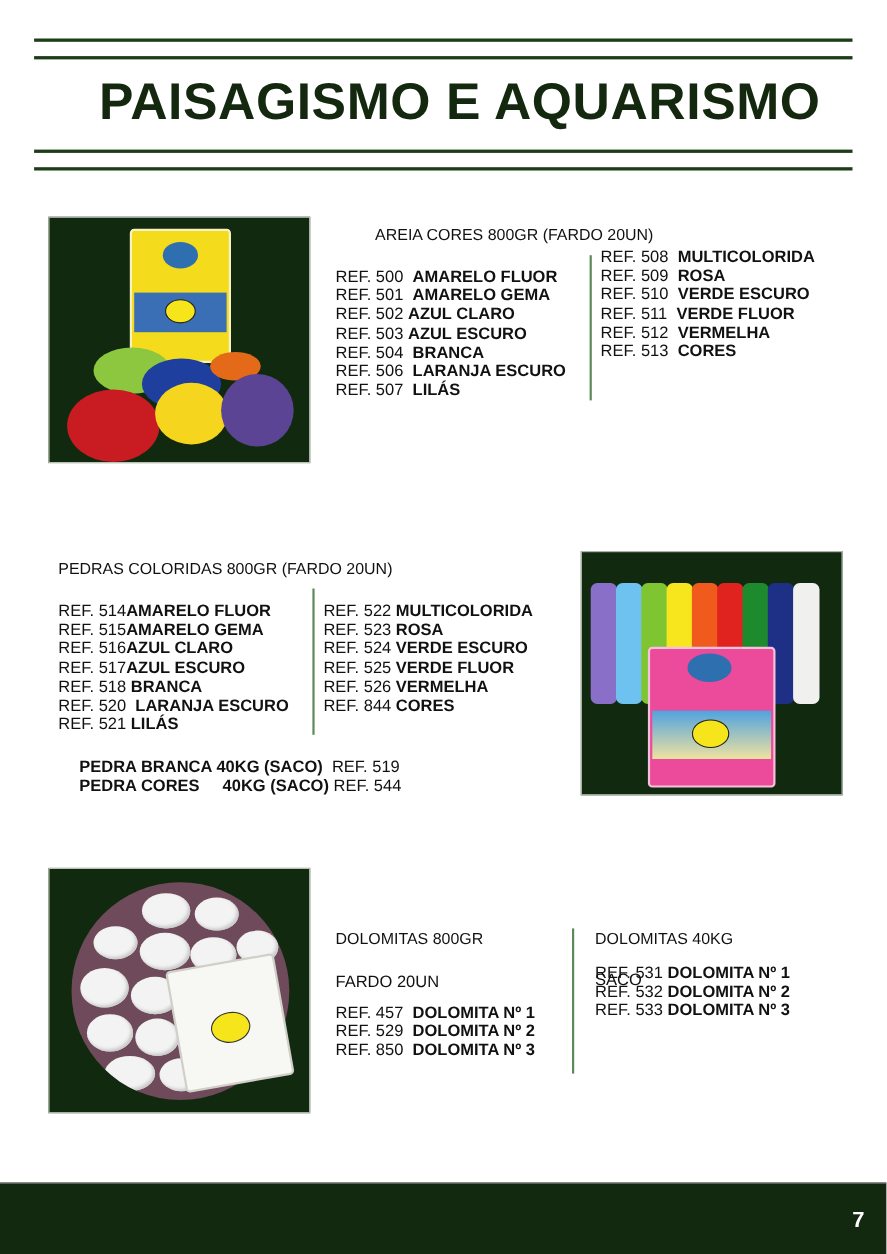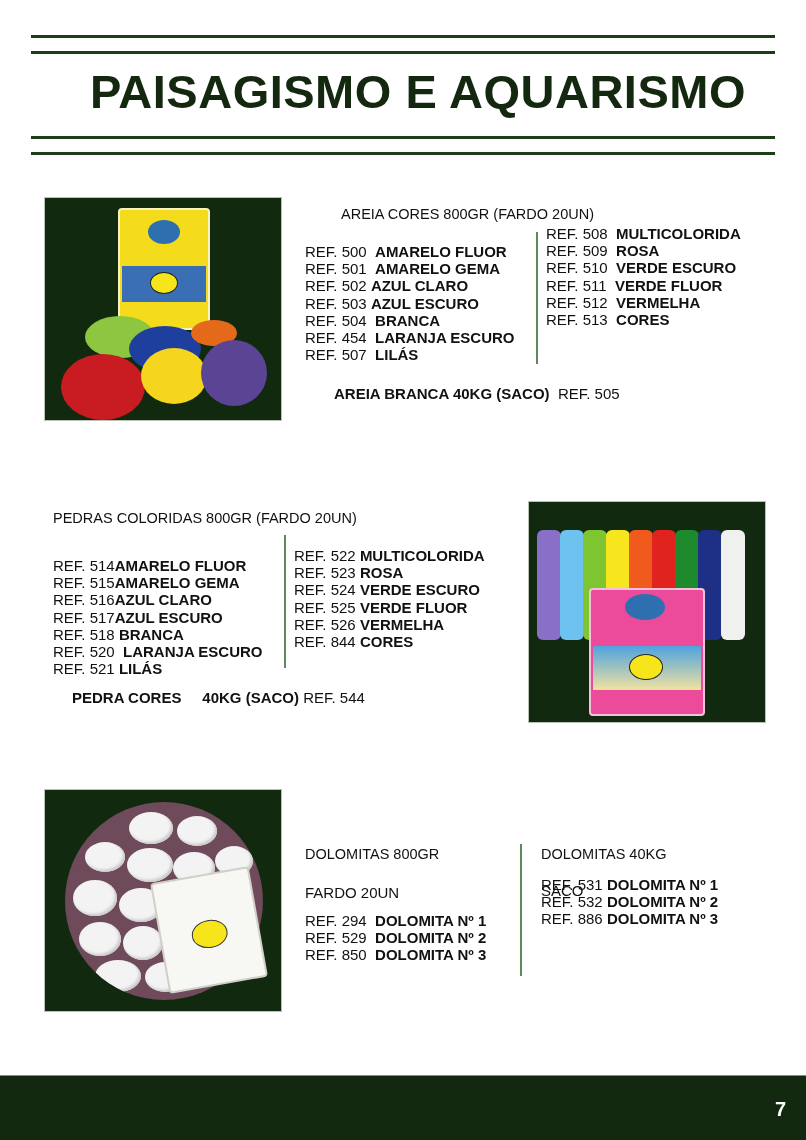--- a/index.html
+++ b/index.html
@@ -68,59 +68,59 @@
 </div>
 
 <div class="abs hdr" style="left:341px; top:206px;">AREIA CORES 800GR (FARDO 20UN)</div>
 
 <div class="abs" style="left:305px; top:243px;">
   <div class="line"><span class="ref">REF. 500</span>&nbsp; <span class="name">AMARELO FLUOR</span></div>
   <div class="line"><span class="ref">REF. 501</span>&nbsp; <span class="name">AMARELO GEMA</span></div>
   <div class="line"><span class="ref">REF. 502</span> <span class="name">AZUL CLARO</span></div>
   <div class="line"><span class="ref">REF. 503</span> <span class="name">AZUL ESCURO</span></div>
   <div class="line"><span class="ref">REF. 504</span>&nbsp; <span class="name">BRANCA</span></div>
-  <div class="line"><span class="ref">REF. 454</span>&nbsp; <span class="name">LARANJA ESCURO</span></div>
+  <div class="line"><span class="ref">REF. 506</span>&nbsp; <span class="name">LARANJA ESCURO</span></div>
   <div class="line"><span class="ref">REF. 507</span>&nbsp; <span class="name">LILÁS</span></div>
 </div>
 <div class="vdiv" style="left:536px; top:232px; height:132px;"></div>
 <div class="abs" style="left:546px; top:225px;">
   <div class="line"><span class="ref">REF. 508</span>&nbsp; <span class="name">MULTICOLORIDA</span></div>
   <div class="line"><span class="ref">REF. 509</span>&nbsp; <span class="name">ROSA</span></div>
   <div class="line"><span class="ref">REF. 510</span>&nbsp; <span class="name">VERDE ESCURO</span></div>
   <div class="line"><span class="ref">REF. 511</span>&nbsp; <span class="name">VERDE FLUOR</span></div>
   <div class="line"><span class="ref">REF. 512</span>&nbsp; <span class="name">VERMELHA</span></div>
   <div class="line"><span class="ref">REF. 513</span>&nbsp; <span class="name">CORES</span></div>
 </div>
 
 <div class="abs" style="left:334px; top:385px;">
-  <div class="line"><span class="name">AREIA BRANCA 40KG (SACO)</span>&nbsp; <span class="ref">REF. 505</span></div>
 </div>
 
 <div class="abs hdr" style="left:53px; top:510px;">PEDRAS COLORIDAS 800GR (FARDO 20UN)</div>
 
-<div class="abs" style="left:53px; top:547px;margin-top:10px;">
+<div class="abs" style="left:53px; top:547px;">
   <div class="line"><span class="ref">REF. 514</span><span class="name">AMARELO FLUOR</span></div>
   <div class="line"><span class="ref">REF. 515</span><span class="name">AMARELO GEMA</span></div>
   <div class="line"><span class="ref">REF. 516</span><span class="name">AZUL CLARO</span></div>
   <div class="line"><span class="ref">REF. 517</span><span class="name">AZUL ESCURO</span></div>
   <div class="line"><span class="ref">REF. 518</span> <span class="name">BRANCA</span></div>
   <div class="line"><span class="ref">REF. 520</span>&nbsp; <span class="name">LARANJA ESCURO</span></div>
   <div class="line"><span class="ref">REF. 521</span> <span class="name">LILÁS</span></div>
 </div>
 <div class="vdiv" style="left:284px; top:535px; height:133px;"></div>
 <div class="abs" style="left:294px; top:547px;">
   <div class="line"><span class="ref">REF. 522</span> <span class="name">MULTICOLORIDA</span></div>
   <div class="line"><span class="ref">REF. 523</span> <span class="name">ROSA</span></div>
   <div class="line"><span class="ref">REF. 524</span> <span class="name">VERDE ESCURO</span></div>
   <div class="line"><span class="ref">REF. 525</span> <span class="name">VERDE FLUOR</span></div>
   <div class="line"><span class="ref">REF. 526</span> <span class="name">VERMELHA</span></div>
   <div class="line"><span class="ref">REF. 844</span> <span class="name">CORES</span></div>
 </div>
 
 <div class="abs" style="left:72px; top:689px;">
+  <div class="line"><span class="name">PEDRA BRANCA 40KG (SACO)</span>&nbsp; <span class="ref">REF. 519</span></div>
   <div class="line" style="white-space:pre;"><span class="name">PEDRA CORES     40KG (SACO)</span> <span class="ref">REF. 544</span></div>
 </div>
 
 <div class="photo" style="left:528px; top:501px; height:222px;" title="Terra Brasil Premium pink pebble bag in front of rows of colored pebbles">
   <div class="stripe" style="left:8px; background:#8a6fc9;"></div>
   <div class="stripe" style="left:31px; background:#6ec2ef;"></div>
   <div class="stripe" style="left:54px; background:#7fc532;"></div>
   <div class="stripe" style="left:77px; background:#f7e51e;"></div>
   <div class="stripe" style="left:100px; background:#f05a1c;"></div>
   <div class="stripe" style="left:123px; background:#e0231e;"></div>
@@ -152,30 +152,30 @@
     <div class="pebble" style="left:80px; top:160px; width:40px; height:30px;"></div>
   </div>
   <div class="bag" style="left:114px; top:84px; width:100px; height:112px; background:#f7f7f3; border:2px solid #d0d0c8; transform:rotate(-10deg);">
     <div style="position:absolute; left:30px; top:44px; width:36px; height:28px; border-radius:50%; background:#f6e51a; border:1px solid #333;"></div>
   </div>
 </div>
 
 <div class="abs hdr" style="left:305px; top:846px;">DOLOMITAS 800GR</div>
 <div class="abs sub" style="left:305px; top:884px;">FARDO 20UN</div>
 <div class="abs" style="left:305px; top:912px;">
-  <div class="line"><span class="ref">REF. 294</span>&nbsp; <span class="name">DOLOMITA Nº 1</span></div>
+  <div class="line"><span class="ref">REF. 457</span>&nbsp; <span class="name">DOLOMITA Nº 1</span></div>
   <div class="line"><span class="ref">REF. 529</span>&nbsp; <span class="name">DOLOMITA Nº 2</span></div>
   <div class="line"><span class="ref">REF. 850</span>&nbsp; <span class="name">DOLOMITA Nº 3</span></div>
 </div>
 
 <div class="vdiv" style="left:520px; top:844px; height:132px;"></div>
 
 <div class="abs hdr" style="left:541px; top:846px;">DOLOMITAS 40KG</div>
 <div class="abs sub" style="left:541px; top:882px;">SACO</div>
 <div class="abs" style="left:541px; top:876px;">
   <div class="line"><span class="ref">REF. 531</span> <span class="name">DOLOMITA Nº 1</span></div>
   <div class="line"><span class="ref">REF. 532</span> <span class="name">DOLOMITA Nº 2</span></div>
-  <div class="line"><span class="ref">REF. 886</span> <span class="name">DOLOMITA Nº 3</span></div>
+  <div class="line"><span class="ref">REF. 533</span> <span class="name">DOLOMITA Nº 3</span></div>
 </div>
 
 <div class="footer">
   <span class="pagenum">7</span>
 </div>
 
 </body></html>

